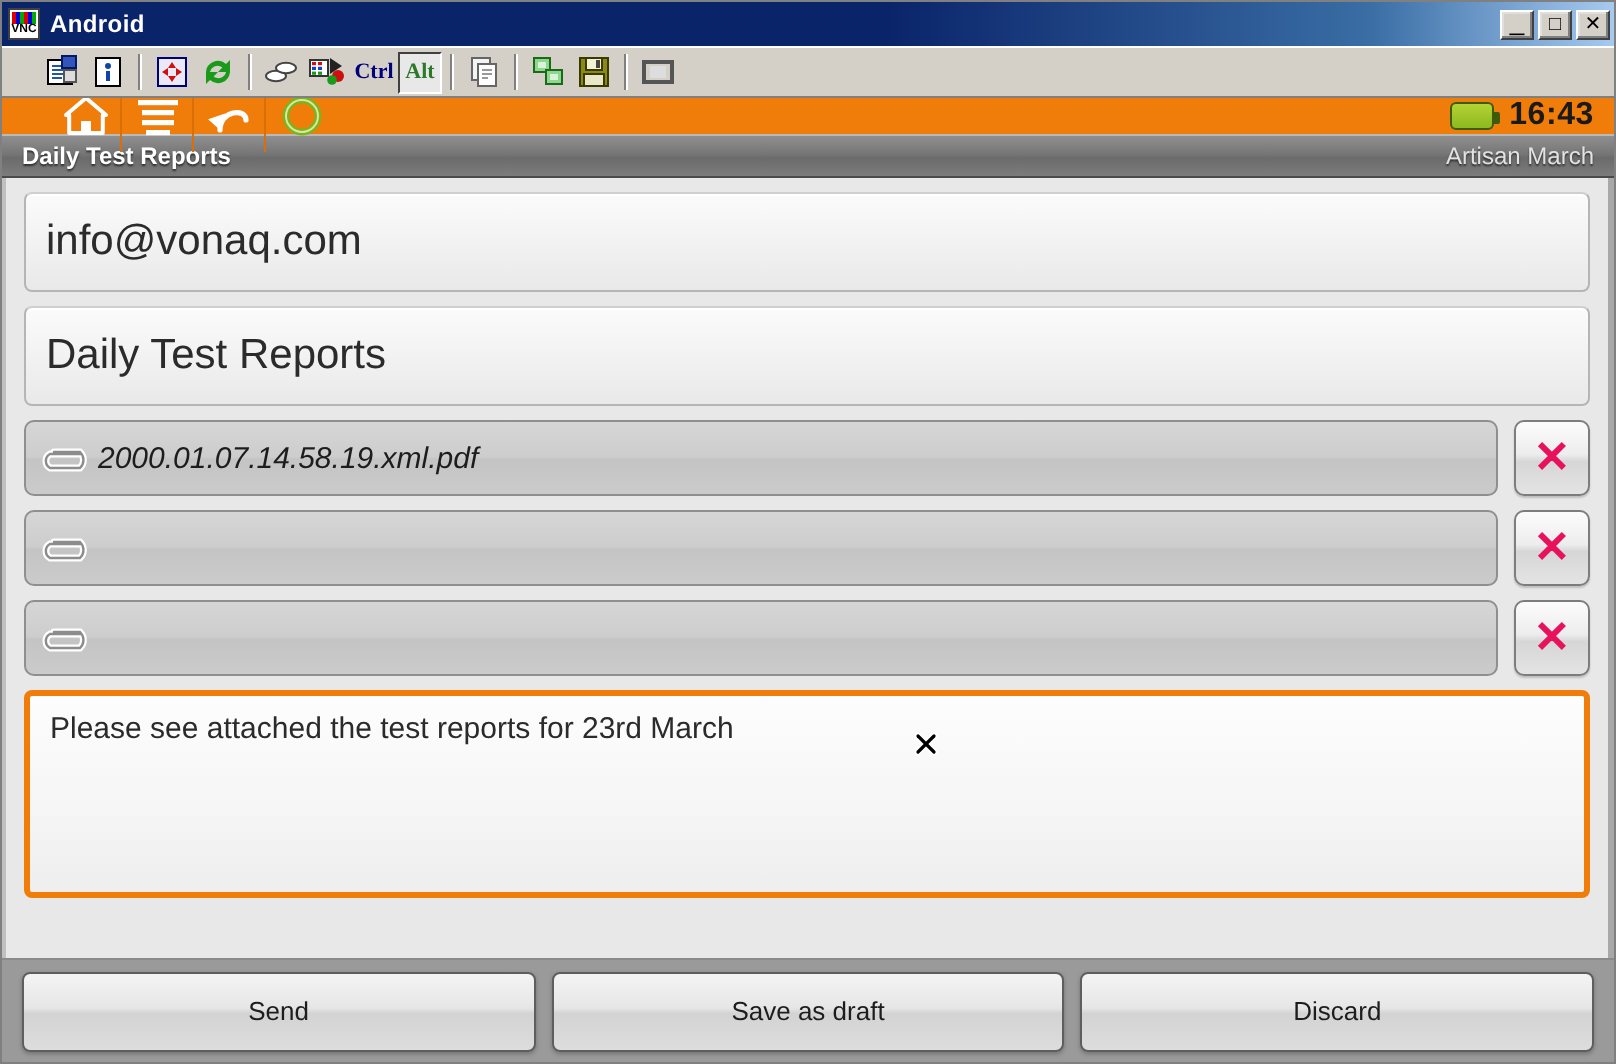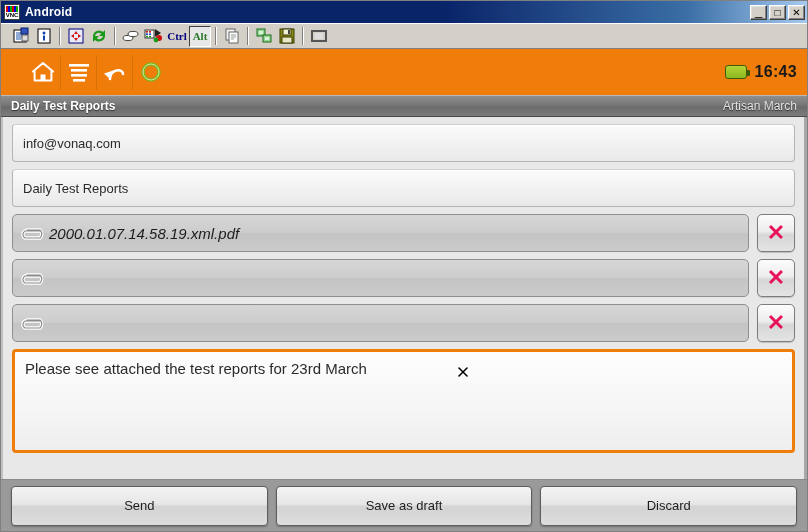--- a/index.html
+++ b/index.html
@@ -71,21 +71,21 @@
     color:#000; font-family:"Liberation Sans", sans-serif;
   }
   .tb-btn.min span.glyph { line-height: 9px; font-size: 13px; }
 
   
   #vnc-toolbar {
     height: 25px;
     background: #d4d0c8;
     border-top: 1px solid #ffffff;
     display: flex; align-items: center;
-    padding: 1px 9px;
+    padding: 1px 19px;
     gap: 1px;
     flex: 0 0 auto;
   }
   .tbtn {
     width: 22px; height: 21px;
     display:flex; align-items:center; justify-content:center;
     position: relative;
     border: 1px solid transparent;
   }
   .tbtn.pressed {
@@ -102,21 +102,21 @@
   #android {
     flex: 1 1 auto;
     display: flex; flex-direction: column;
     background: #c9c9c9;
     overflow: hidden;
     border-top: 1px solid #808080;
   }
 
   
   #actionbar {
-    height: 46px;
+    height: 18px;
     background: #f07d0a;
     display: flex; align-items: center;
     flex: 0 0 auto;
     position: relative;
     padding-left: 24px;
   }
   .ab-btn {
     width: 36px; height: 35px;
     display:flex; align-items:center; justify-content:center;
     border-right: 1px solid #d96f08;
@@ -166,28 +166,28 @@
     background: #e8e8e8;
     padding: 7px 9px 0 9px;
     display: flex; flex-direction: column;
     gap: 7px;
     overflow: hidden;
     border-left: 2px solid #c0c0c0;
     border-right: 3px solid #a8a8a8;
   }
 
   .field {
-    height: 38px;
+    height: 50px;
     background: linear-gradient(to bottom,#fbfbfb 0%, #f2f2f2 50%, #e9e9e9 100%);
     border: 1px solid #b5b5b5;
     border-top-color: #cfcfcf;
     border-radius: 4px;
     display:flex; align-items:center;
     padding: 0 10px;
-    font-size: 13px; color: #2b2b2b;
+    font-size: 21px; color: #2b2b2b;
     box-shadow: 0 1px 0 rgba(255,255,255,.9) inset;
     flex: 0 0 auto;
   }
 
   .attach-row {
     display: flex; align-items: center; gap: 8px;
     flex: 0 0 auto;
   }
   .attach-btn {
     flex: 1 1 auto;

